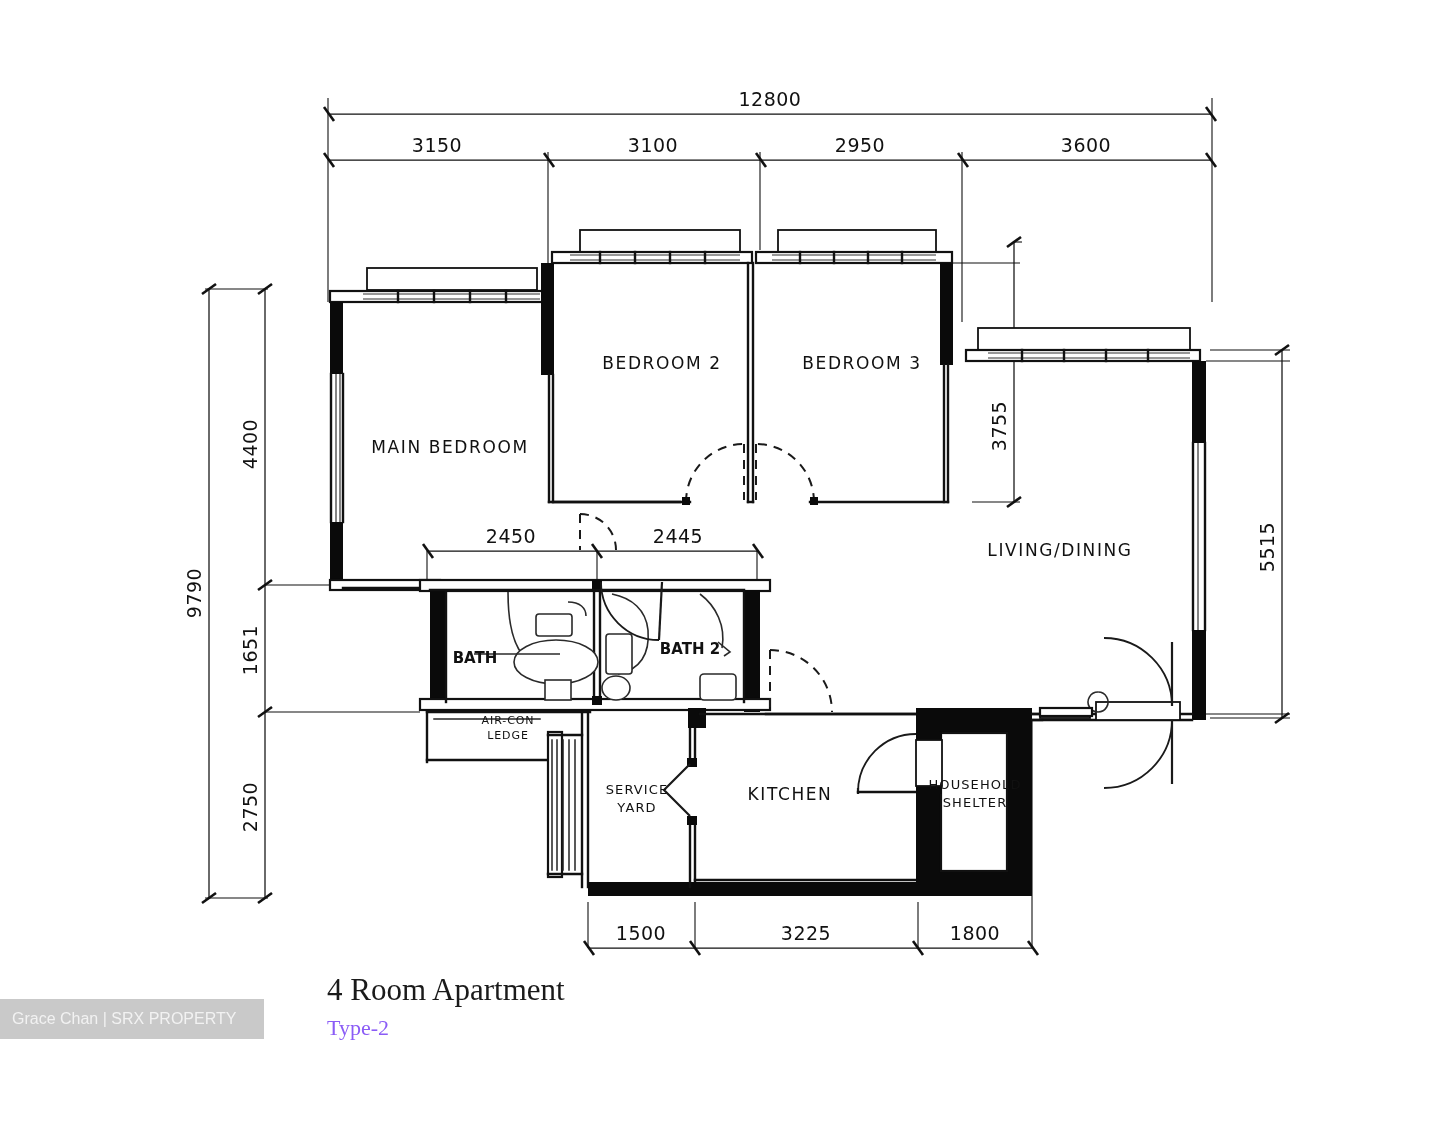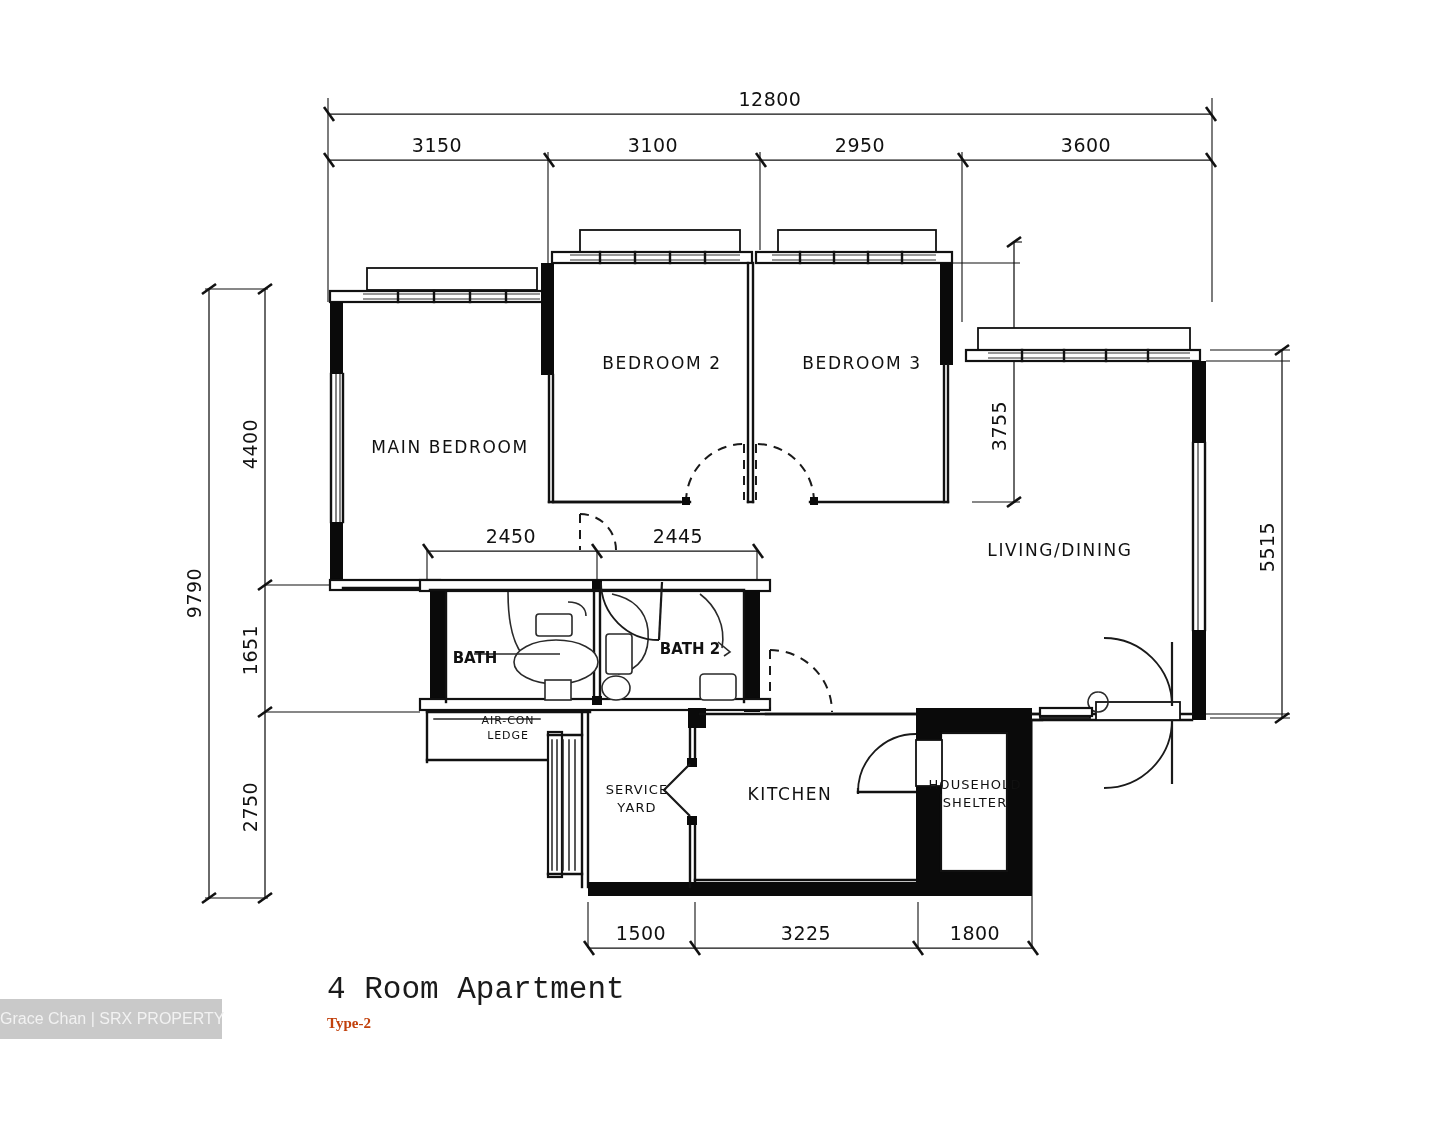--- a/index.html
+++ b/index.html
@@ -79,45 +79,45 @@
     font-weight: bold;
   }
 
   
   #title-block {
     position: absolute;
     left: 327px;
     top: 972px;
   }
   #title-main {
-    font-family: Liberation Mono, monospace;
+    font-family: Liberation Serif, serif;
     font-size: 31px;
     color: #1a1a1a;
     line-height: 1.05;
     white-space: nowrap;
   }
   #title-sub {
     font-family: "Liberation Serif", serif;
-    font-size: 15px;
-    color: #c2410c;
+    font-size: 22px;
+    color: #8b5cf6;
     margin-top: 8px;
     white-space: nowrap;
-    font-weight: bold;
   }
 
   
   #watermark {
     position: absolute;
     left: 0px;
     top: 997px;
-    width: 222px;
+    width: 264px;
     height: 40px;
     background: #c9c9c9;
     display: flex;
     align-items: center;
+    padding-left: 12px;
     box-sizing: border-box;
     text-align: center;
   }
   #watermark span {
     font-family: "Liberation Sans", sans-serif;
     font-size: 16px;
     color: #f2f2f2;
     white-space: nowrap;
   }
 </style>

